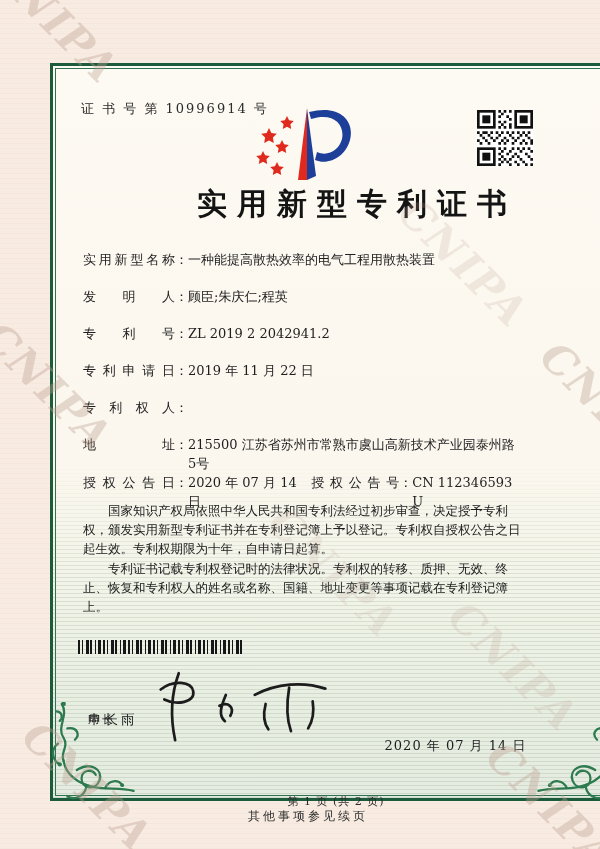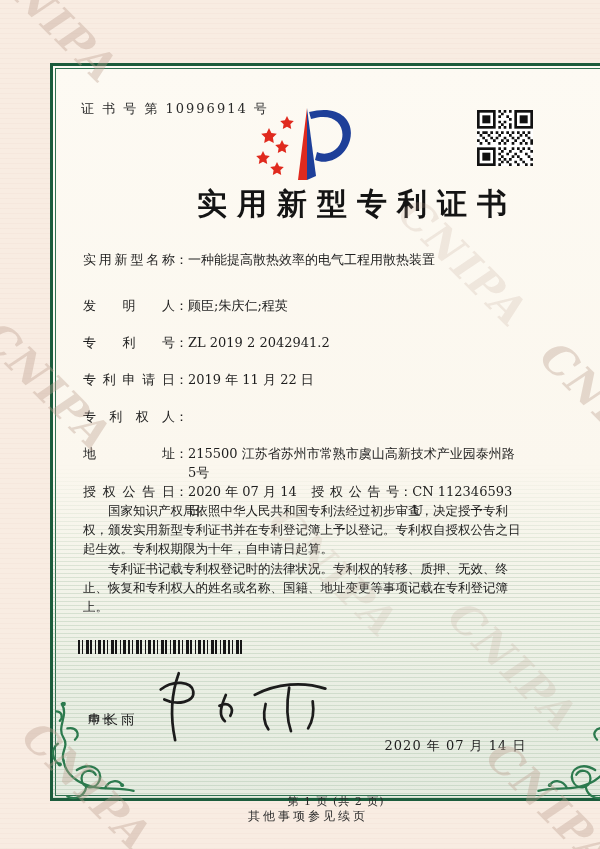--- a/index.html
+++ b/index.html
@@ -57,21 +57,21 @@
   .qr{position:absolute;left:424px;top:44px;width:56px;height:56px;}
   .title{
     position:absolute;left:0;right:0;top:118px;
     text-align:center;
     font-size:30px;font-weight:bold;color:#141414;
     letter-spacing:10px;text-indent:10px;margin-left:32px;
   }
   
   .fields{position:absolute;left:30px;top:184px;width:440px;font-size:13px;color:#1e1e1e;}
   .frow{display:flex;align-items:flex-start;line-height:19px;margin-bottom:18px;}
-  .frow.first{margin-bottom:27px;}
+  .frow.first{margin-bottom:18px;}
   .frow.nogap{margin-bottom:0;}
   .lab{
     display:inline-block;width:92px;flex:0 0 92px;
     text-align:justify;text-align-last:justify;
     white-space:nowrap;overflow:hidden;
   }
   .col{flex:0 0 auto;}
   .val{flex:1 1 auto;max-width:328px;}
   .pair2{display:flex;}
   .lab2{

